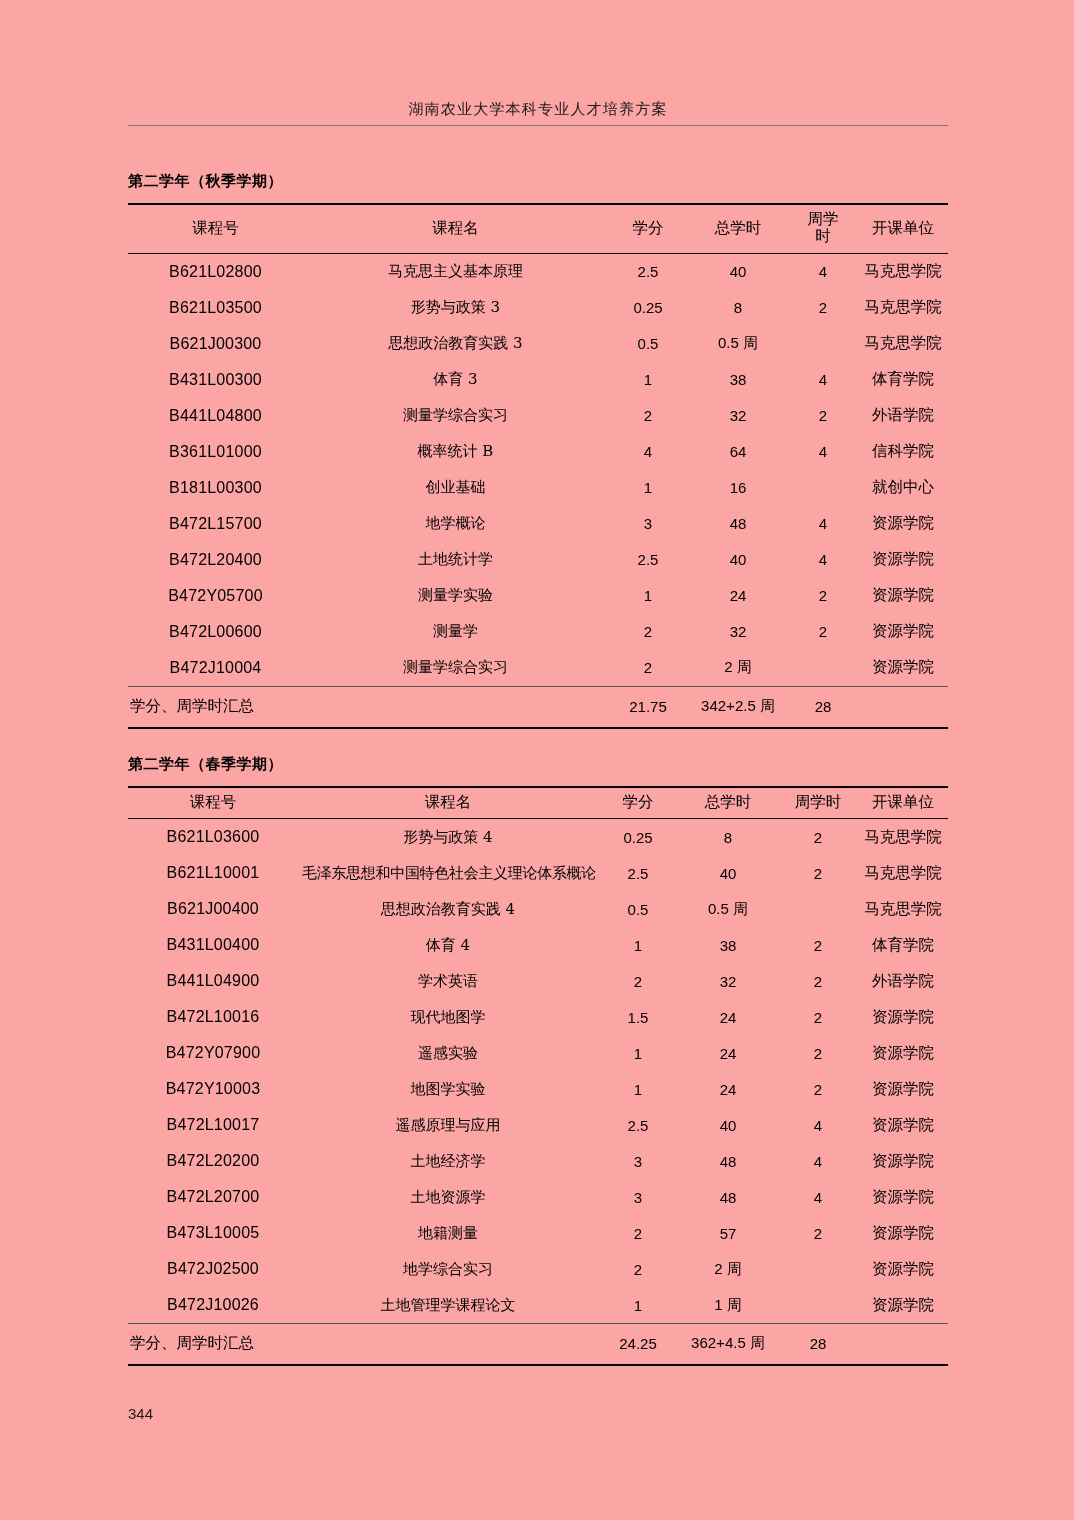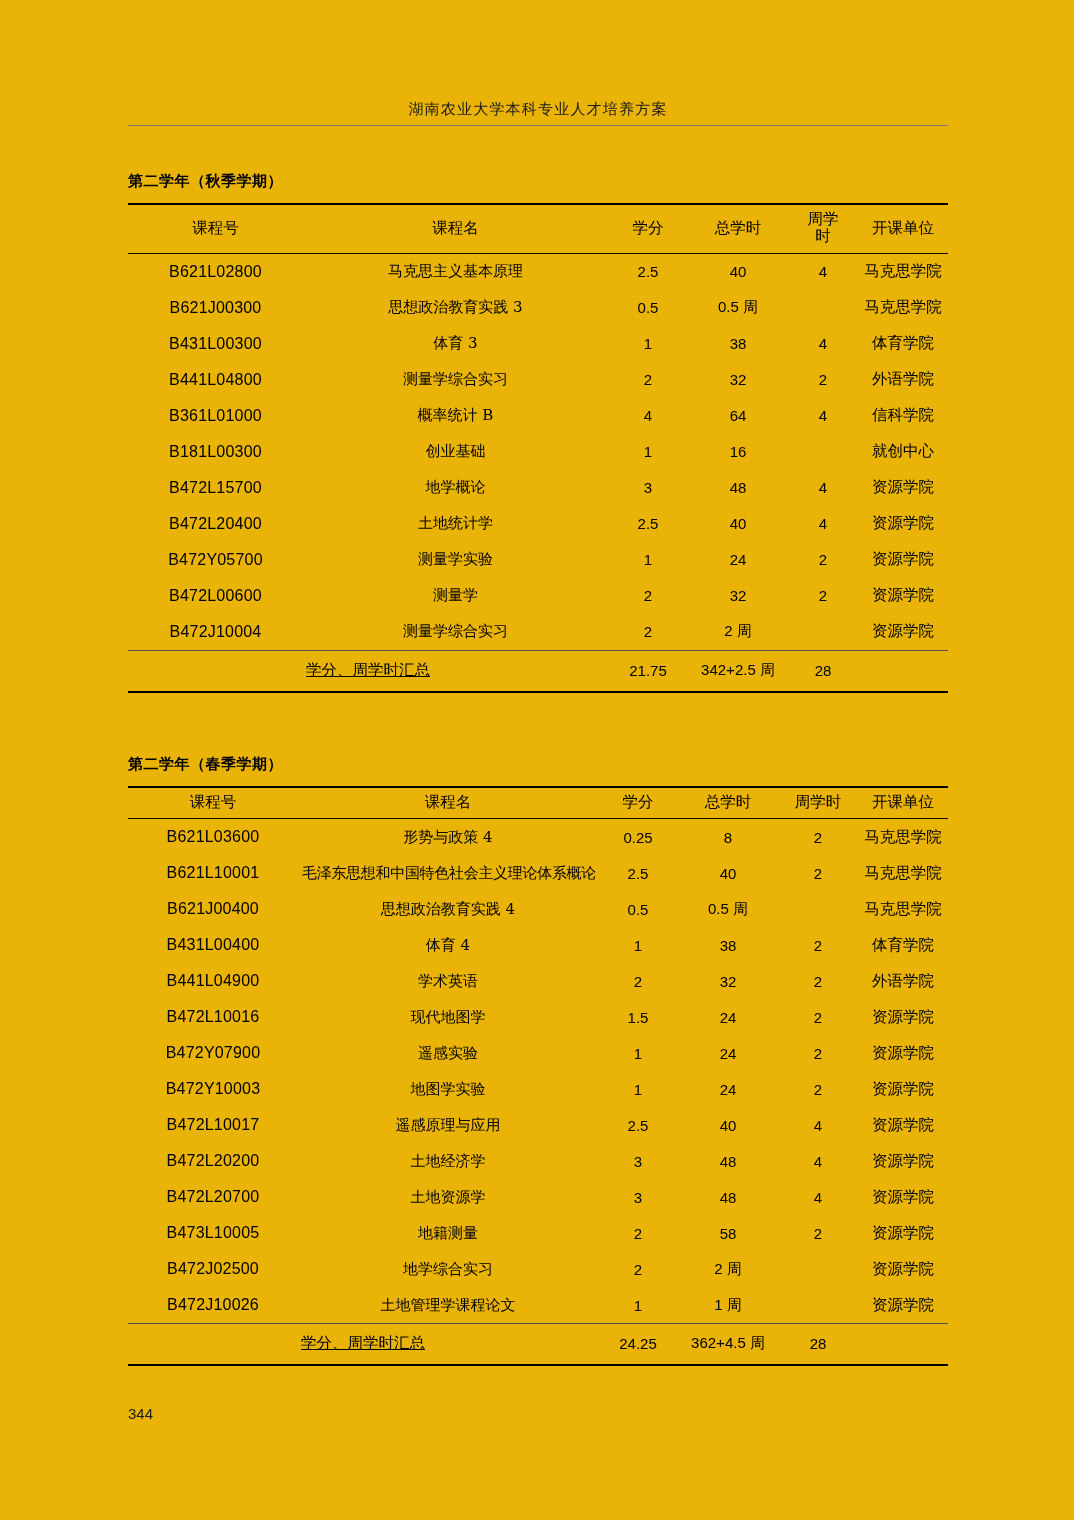--- a/index.html
+++ b/index.html
@@ -8,21 +8,21 @@
     background: #ffffff;
   }
   body {
     font-family: "Liberation Serif", "DejaVu Serif", serif;
     color: #000000;
   }
   .page {
     position: relative;
     width: 1074px;
     height: 1520px;
-    background: #eab308;
+    background: #fca5a5;
     box-sizing: border-box;
     overflow: hidden;
   }
 
   
   .running-header {
     position: absolute;
     left: 128px;
     top: 100px;
     width: 820px;
@@ -116,22 +116,21 @@
     letter-spacing: -0.3px;
     text-align: right;
   }
 
   table.course-table tr.summary-row td {
     border-top: 1.6px solid #555;
     border-bottom: 2.8px solid #000;
     padding: 9px 2px 10px 2px;
   }
   table.course-table tr.summary-row td.summary-label {
-    text-align: center;
-    text-decoration: underline;
+    text-align: left;
   }
 
   
   .page-number {
     position: absolute;
     left: 128px;
     top: 1405px;
     font-family: "Liberation Sans", "DejaVu Sans", sans-serif;
     font-size: 15px;
     color: #1a1a1a;
@@ -171,20 +170,28 @@
       <tbody>
           <tr>
             <td class="code">B621L02800</td>
             <td class="cname">马克思主义基本原理</td>
             <td class="num">2.5</td>
             <td class="num">40</td>
             <td class="num">4</td>
             <td class="">马克思学院</td>
           </tr>
           <tr>
+            <td class="code">B621L03500</td>
+            <td class="cname">形势与政策 3</td>
+            <td class="num">0.25</td>
+            <td class="num">8</td>
+            <td class="num">2</td>
+            <td class="">马克思学院</td>
+          </tr>
+          <tr>
             <td class="code">B621J00300</td>
             <td class="cname">思想政治教育实践 3</td>
             <td class="num">0.5</td>
             <td class="num">0.5 周</td>
             <td class="num"></td>
             <td class="">马克思学院</td>
           </tr>
           <tr>
             <td class="code">B431L00300</td>
             <td class="cname">体育 3</td>
@@ -375,21 +382,21 @@
             <td class="cname">土地资源学</td>
             <td class="num">3</td>
             <td class="num">48</td>
             <td class="num">4</td>
             <td class="">资源学院</td>
           </tr>
           <tr>
             <td class="code">B473L10005</td>
             <td class="cname">地籍测量</td>
             <td class="num">2</td>
-            <td class="num">58</td>
+            <td class="num">57</td>
             <td class="num">2</td>
             <td class="">资源学院</td>
           </tr>
           <tr>
             <td class="code">B472J02500</td>
             <td class="cname">地学综合实习</td>
             <td class="num">2</td>
             <td class="num">2 周</td>
             <td class="num"></td>
             <td class="">资源学院</td>

